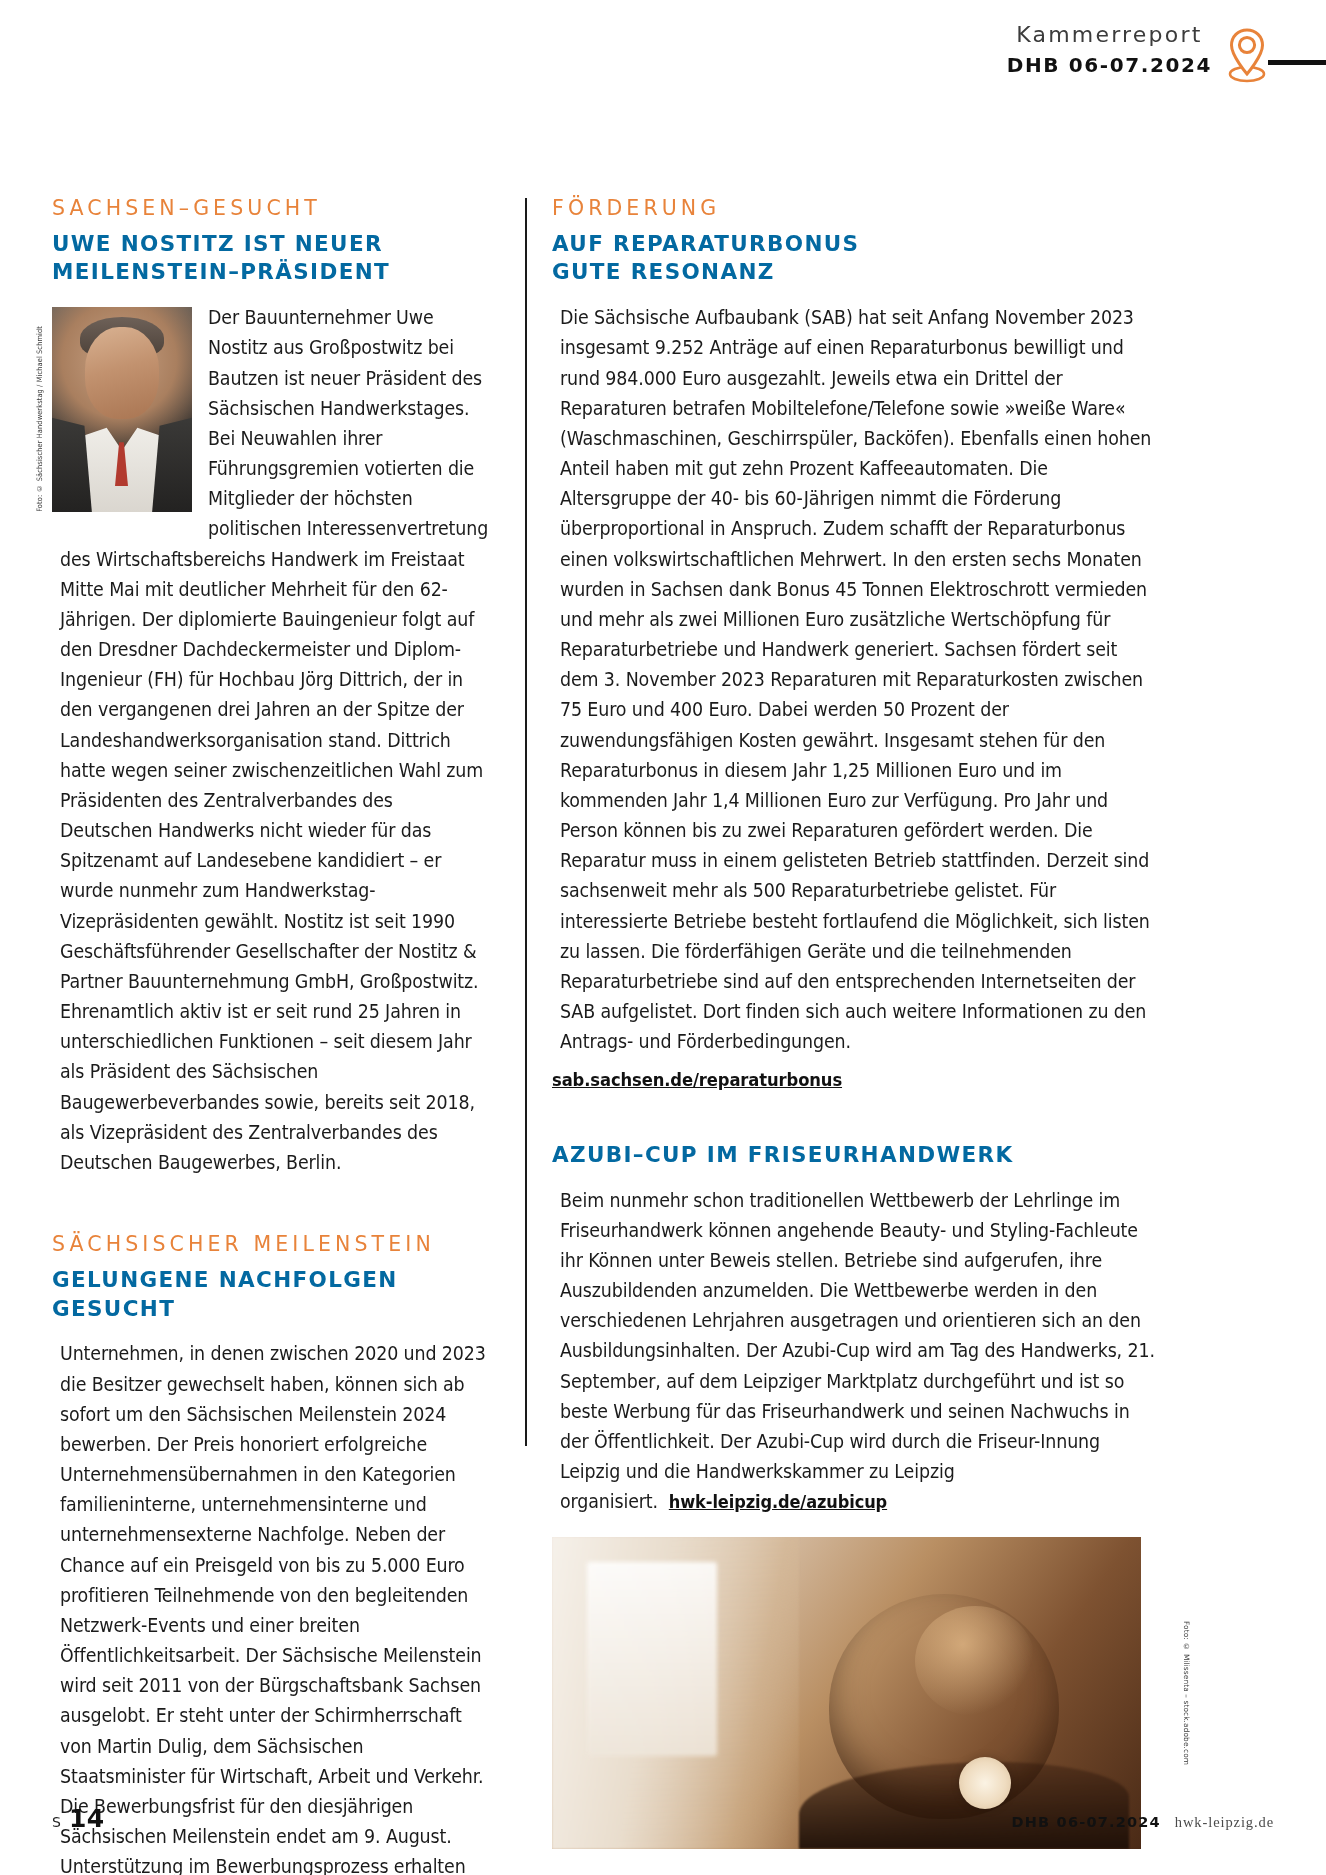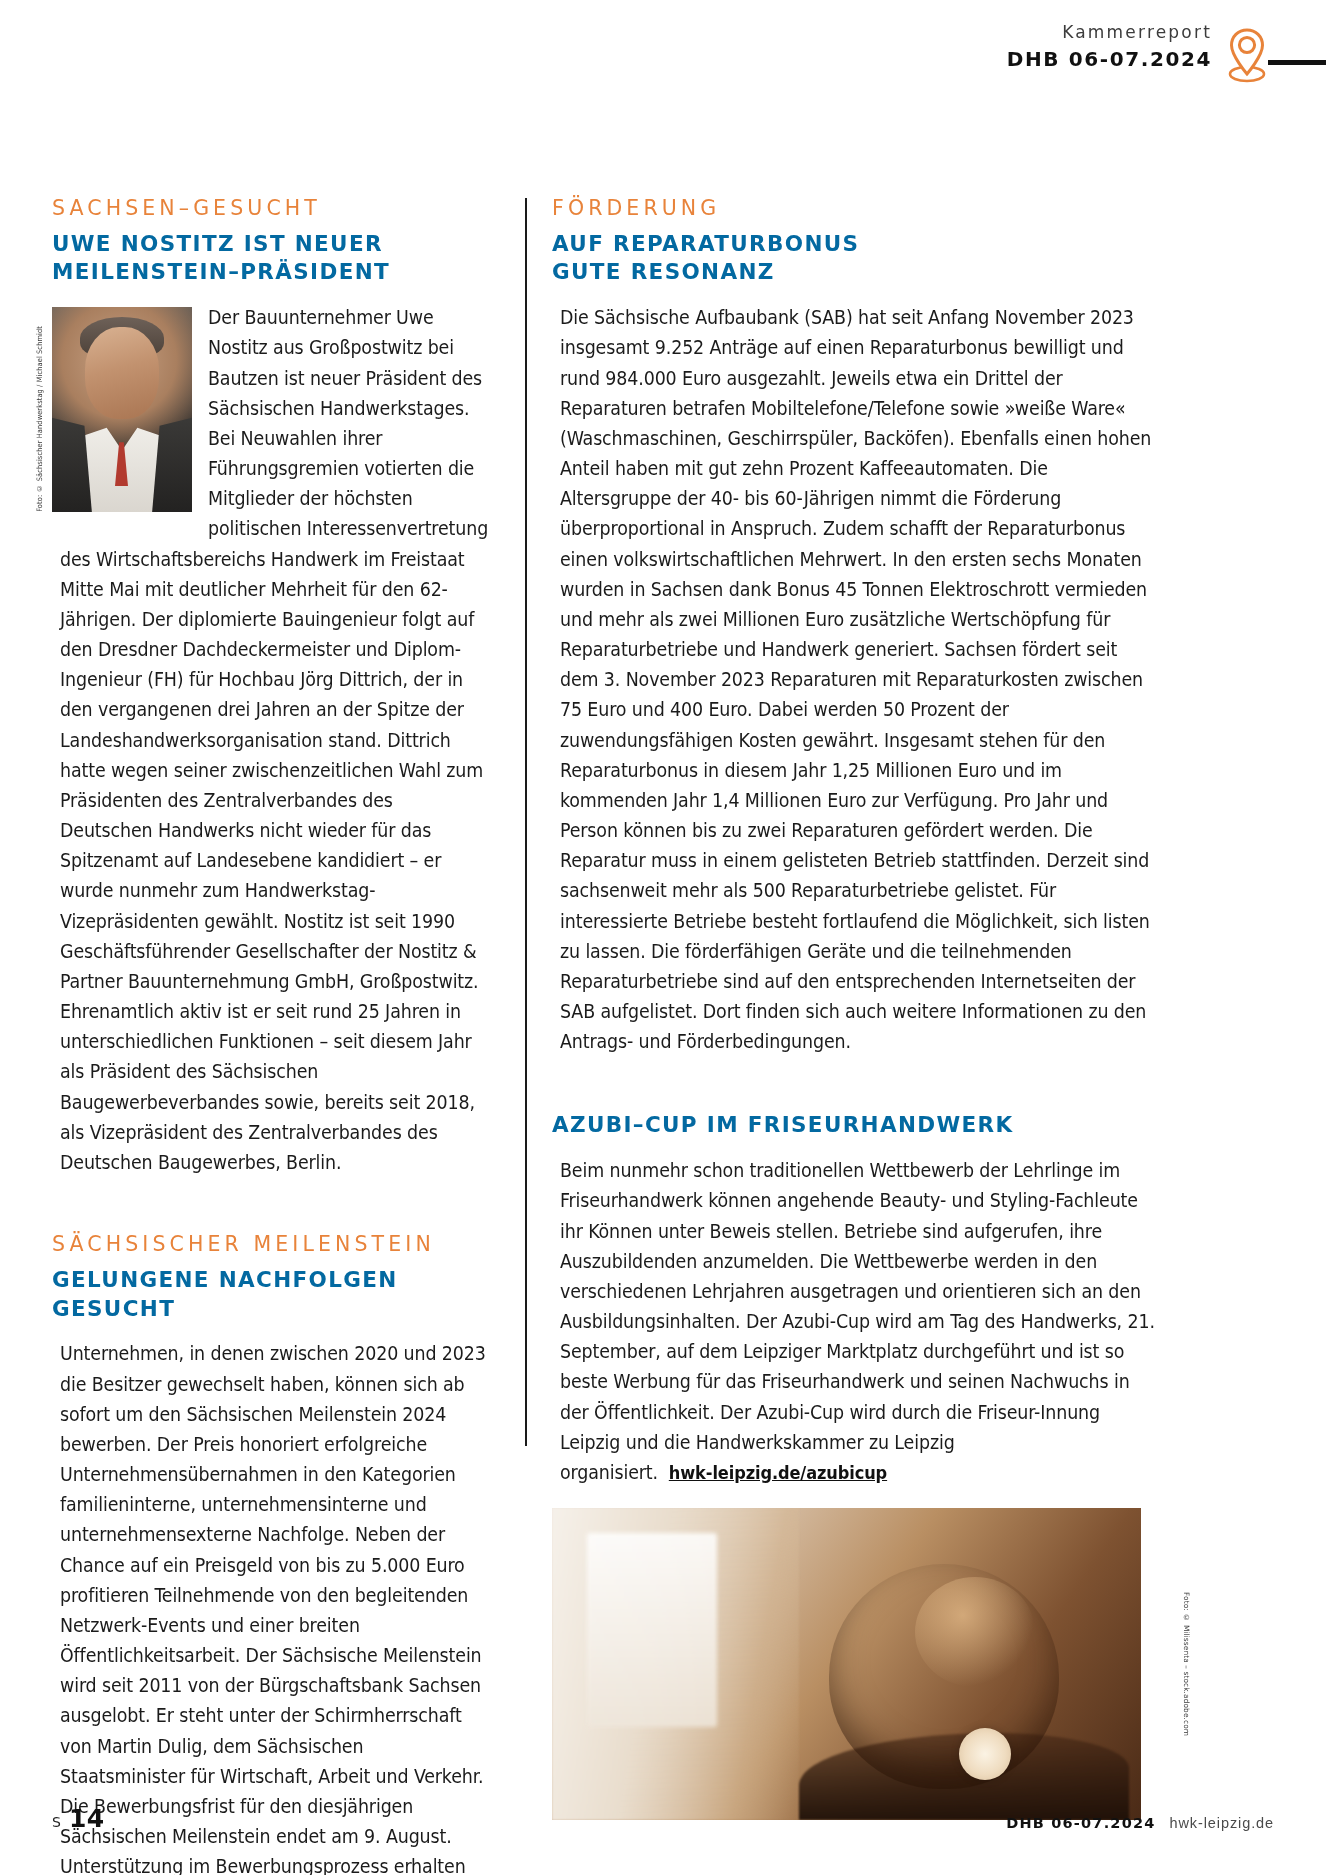--- a/index.html
+++ b/index.html
@@ -31,25 +31,26 @@
     top: 0;
     display: flex;
     align-items: flex-start;
     gap: 14px;
   }
   .header-texts {
     text-align: right;
     line-height: 1.18;
   }
   .header-kammerreport {
-    font-size: 17px;
+    font-size: 22px;
     letter-spacing: 2.2px;
     color: #3c3c3c;
     font-weight: 400;
     font-family: "DejaVu Sans", sans-serif;
+    text-align: center;
   }
   .header-issue {
     font-size: 20px;
     letter-spacing: 1.6px;
     color: #111111;
     font-weight: 700;
     font-family: "DejaVu Sans", sans-serif;
     margin-top: 6px;
   }
   .pin-icon {
@@ -337,21 +338,21 @@
     gap: 14px;
   }
   .footer-issue {
     font-family: "DejaVu Sans", sans-serif;
     font-size: 14.5px;
     font-weight: 700;
     letter-spacing: 1.2px;
     color: #111;
   }
   .footer-site {
-    font-family: Liberation Sans, sans-serif;
+    font-family: Liberation Serif, serif;
     font-size: 14.5px;
     letter-spacing: 0.9px;
     color: #4a4a4a;
   }
   .clearfix::after { content: ""; display: table; clear: both; }
   .section-gap { height: 46px; }
 </style>
 </head>
 <body>
 
@@ -422,20 +423,21 @@
   <div class="col col-right">
 
     <section>
       <div class="kicker">FÖRDERUNG</div>
       <h2 class="headline">
         <span class="hl-line">AUF REPARATURBONUS</span>
         <span class="hl-line">GUTE RESONANZ</span>
       </h2>
       <div class="body-text">
         <p>Die Sächsische Aufbaubank (SAB) hat seit Anfang November 2023 insgesamt 9.252 Anträge auf einen Reparaturbonus bewilligt und rund 984.000 Euro ausgezahlt. Jeweils etwa ein Drittel der Reparaturen betrafen Mobiltelefone/Telefone sowie »weiße Ware« (Waschmaschinen, Geschirrspüler, Backöfen). Ebenfalls einen hohen Anteil haben mit gut zehn Prozent Kaffeeautomaten. Die Altersgruppe der 40- bis 60-Jährigen nimmt die Förderung überproportional in Anspruch. Zudem schafft der Reparaturbonus einen volkswirtschaftlichen Mehrwert. In den ersten sechs Monaten wurden in Sachsen dank Bonus 45 Tonnen Elektroschrott vermieden und mehr als zwei Millionen Euro zusätzliche Wertschöpfung für Reparaturbetriebe und Handwerk generiert. Sachsen fördert seit dem 3. November 2023 Reparaturen mit Reparaturkosten zwischen 75 Euro und 400 Euro. Dabei werden 50 Prozent der zuwendungsfähigen Kosten gewährt. Insgesamt stehen für den Reparaturbonus in diesem Jahr 1,25 Millionen Euro und im kommenden Jahr 1,4 Millionen Euro zur Verfügung. Pro Jahr und Person können bis zu zwei Reparaturen gefördert werden. Die Reparatur muss in einem gelisteten Betrieb stattfinden. Derzeit sind sachsenweit mehr als 500 Reparaturbetriebe gelistet. Für interessierte Betriebe besteht fortlaufend die Möglichkeit, sich listen zu lassen. Die förderfähigen Geräte und die teilnehmenden Reparaturbetriebe sind auf den entsprechenden Internetseiten der SAB aufgelistet. Dort finden sich auch weitere Informationen zu den Antrags- und Förderbedingungen.</p>
+        <a class="link-bold" href="#">sab.sachsen.de/reparaturbonus</a>
       </div>
     </section>
 
     <div class="section-gap"></div>
 
     <section>
       <h2 class="headline">
         <span class="hl-line">AZUBI–CUP IM FRISEURHANDWERK</span>
       </h2>
       <div class="body-text">

